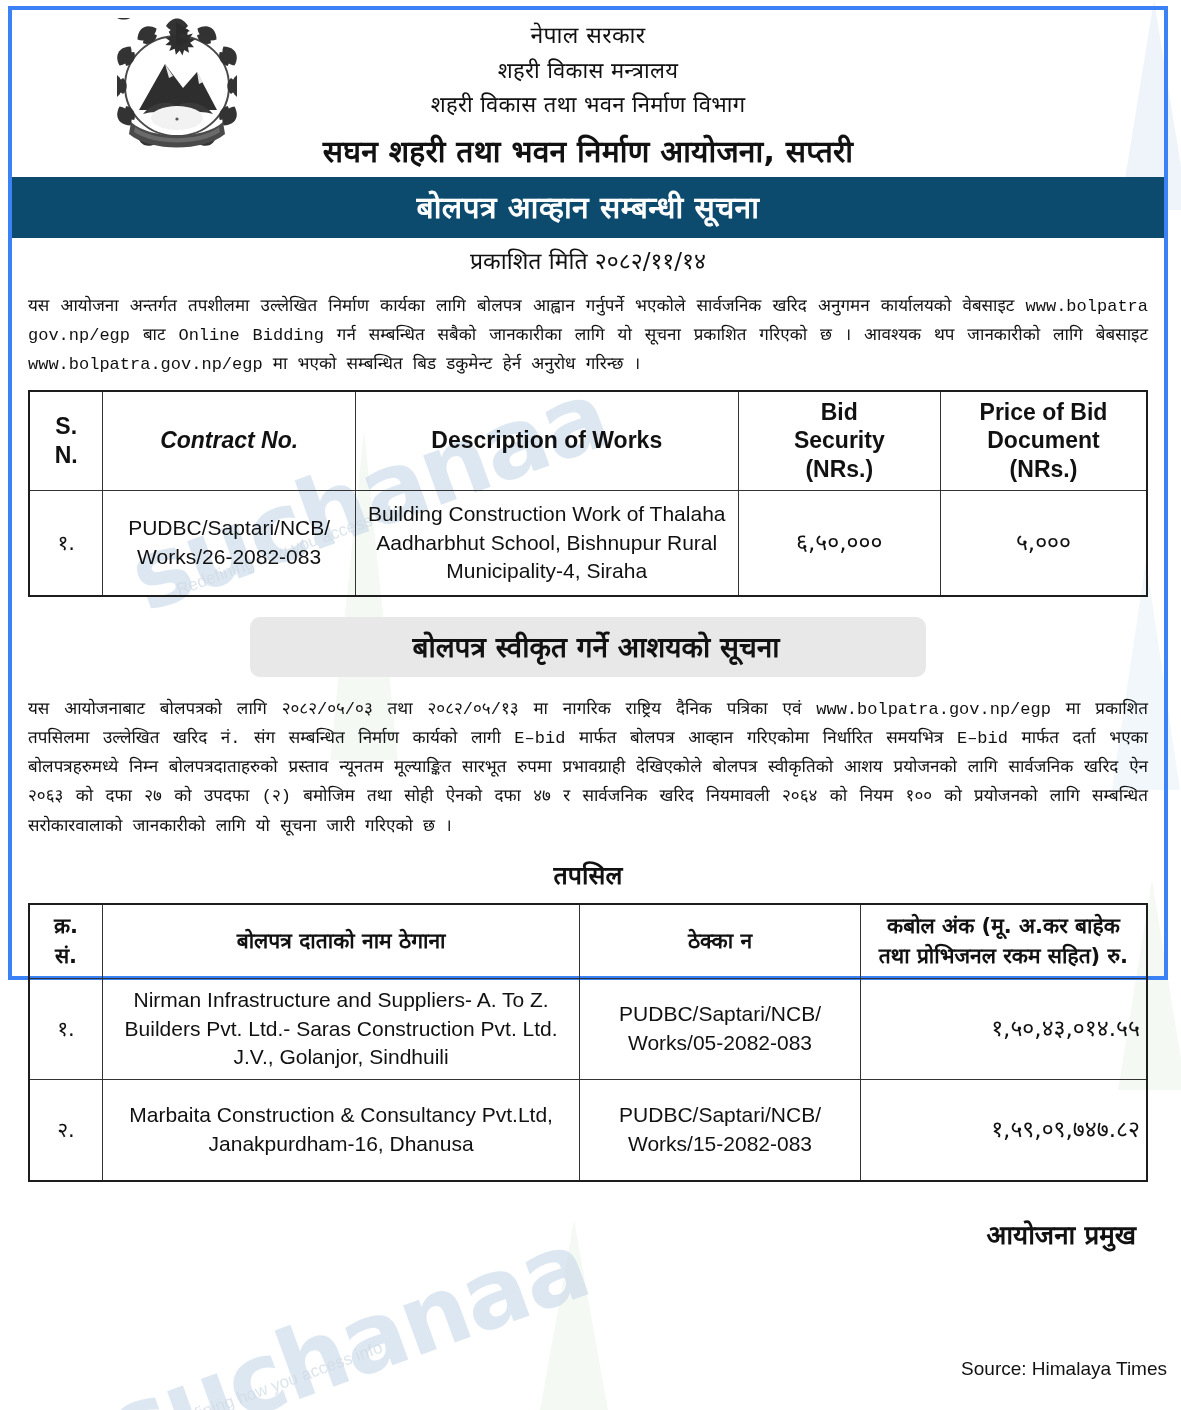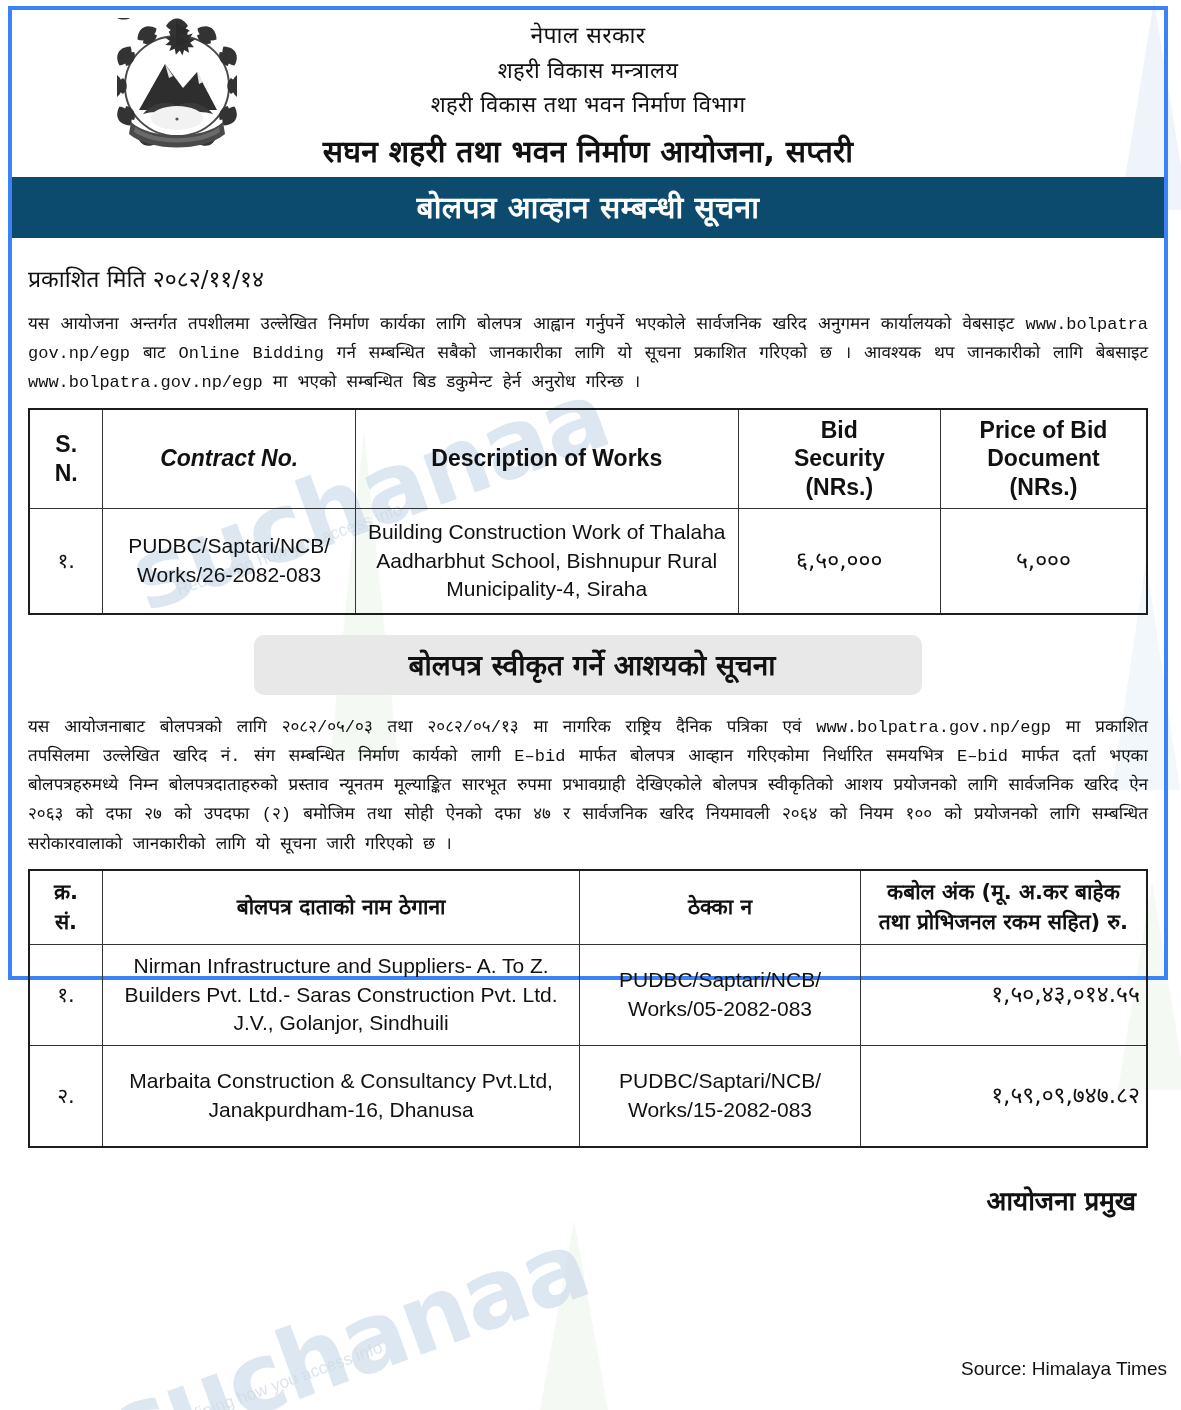--- a/index.html
+++ b/index.html
@@ -111,23 +111,24 @@
     font-size: 30px;
     padding: 9px 0 11px 0;
     letter-spacing: .4px;
   }
 
   
   .body-wrap {
     padding: 0 16px;
   }
   .pub-date {
+    text-align: center;
     font-family: "DejaVu Sans", sans-serif;
     font-size: 23px;
-    margin: 24px 0 16px 0;
+    margin: 6px 0 16px 0;
   }
   .para {
     font-family: Liberation Mono, monospace;
     font-size: 17px;
     line-height: 1.72;
     text-align: justify;
     text-justify: inter-word;
     margin: 0 0 10px 0;
   }
   .para.j2 { text-align: justify; }
@@ -200,21 +201,21 @@
   
   .pill-heading {
     margin: 20px auto 18px auto;
     width: 660px;
     background: #e8e8e8;
     border-radius: 10px;
     text-align: center;
     font-family: "DejaVu Sans", sans-serif;
     font-weight: bold;
     font-size: 28px;
-    padding: 10px 0 12px 8px;
+    padding: 10px 0 12px 16px;
     color: #111;
   }
 
   .tapsil {
     text-align: center;
     font-family: "DejaVu Sans", sans-serif;
     font-weight: bold;
     font-size: 25px;
     margin: 16px 0 12px 0;
   }
@@ -392,20 +393,21 @@
           <td class="amt">६,५०,०००</td>
           <td class="amt">५,०००</td>
         </tr>
       </tbody>
     </table>
 
     <div class="pill-heading">बोलपत्र स्वीकृत गर्ने आशयको सूचना</div>
 
     <p class="para j2">यस आयोजनाबाट बोलपत्रको लागि २०८२/०५/०३ तथा २०८२/०५/१३ मा नागरिक राष्ट्रिय दैनिक पत्रिका एवं www.bolpatra.gov.np/egp मा प्रकाशित तपसिलमा उल्लेखित खरिद नं. संग सम्बन्धित निर्माण कार्यको लागी E–bid मार्फत बोलपत्र आव्हान गरिएकोमा निर्धारित समयभित्र E–bid मार्फत दर्ता भएका बोलपत्रहरुमध्ये निम्न बोलपत्रदाताहरुको प्रस्ताव न्यूनतम मूल्याङ्कित सारभूत रुपमा प्रभावग्राही देखिएकोले बोलपत्र स्वीकृतिको आशय प्रयोजनको लागि सार्वजनिक खरिद ऐन २०६३ को दफा २७ को उपदफा (२) बमोजिम तथा सोही ऐनको दफा ४७ र सार्वजनिक खरिद नियमावली २०६४ को नियम १०० को प्रयोजनको लागि सम्बन्धित सरोकारवालाको जानकारीको लागि यो सूचना जारी गरिएको छ ।</p>
 
+    <div class="tapsil">तपसिल</div>
 
     <table class="tbl2">
       <thead>
         <tr>
           <th class="c-sn np">
             <div>क्र.</div>
             <div>सं.</div>
           </th>
           <th class="c-name np">बोलपत्र दाताको नाम ठेगाना</th>
           <th class="c-con np">ठेक्का न</th>

